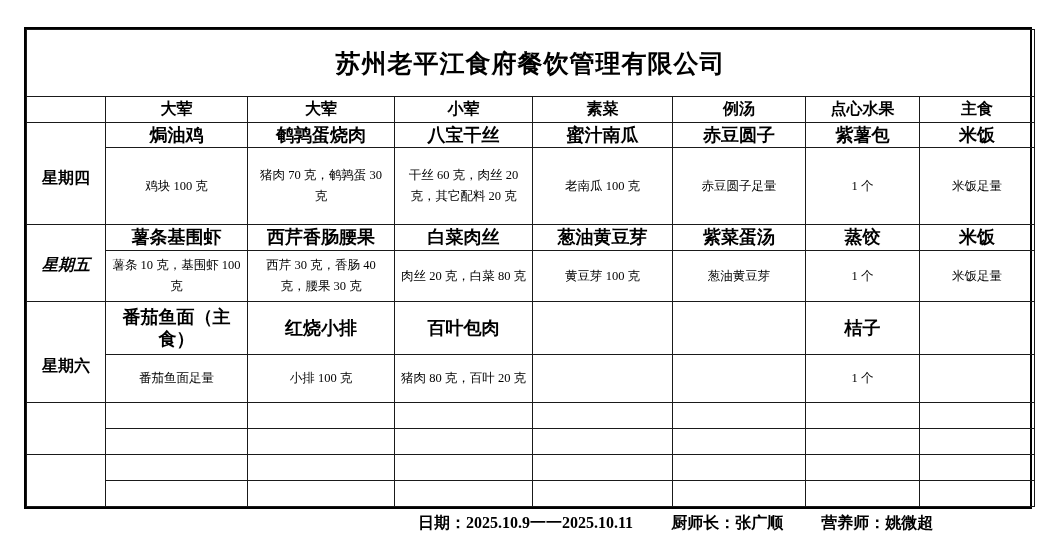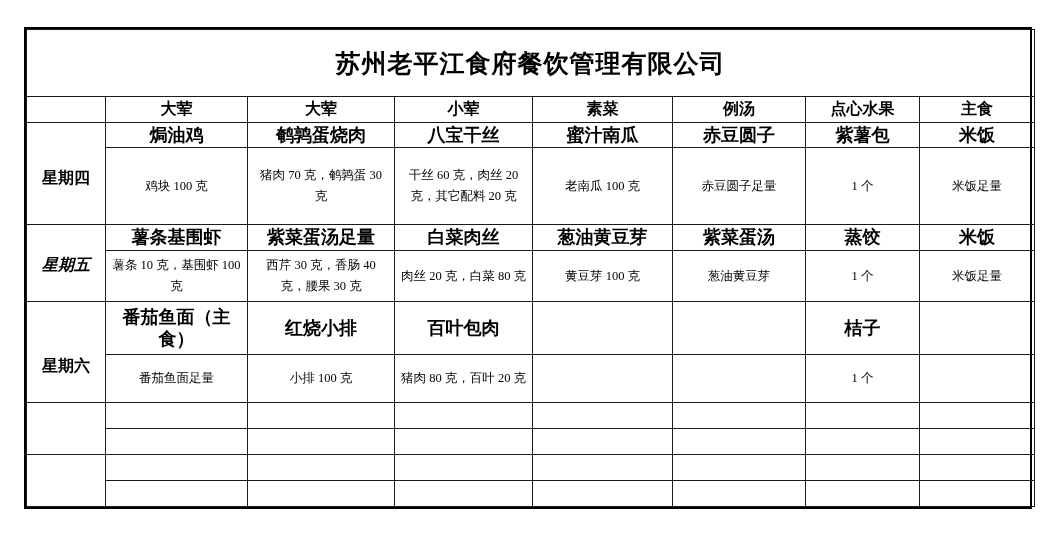--- a/index.html
+++ b/index.html
@@ -110,21 +110,21 @@
           <td class="detail">干丝 60 克，肉丝 20 克，其它配料 20 克</td>
           <td class="detail">老南瓜 100 克</td>
           <td class="detail">赤豆圆子足量</td>
           <td class="detail">1 个</td>
           <td class="detail">米饭足量</td>
         </tr>
 
         <tr class="rd1">
           <td class="day g1" rowspan="2">星期五</td>
           <td class="dish">薯条基围虾</td>
-          <td class="dish">紫菜蛋汤足量</td>
+          <td class="dish">西芹香肠腰果</td>
           <td class="dish">白菜肉丝</td>
           <td class="dish">葱油黄豆芽</td>
           <td class="dish">紫菜蛋汤</td>
           <td class="dish">蒸饺</td>
           <td class="dish">米饭</td>
         </tr>
         <tr class="rx1">
           <td class="detail">薯条 10 克，基围虾 100 克</td>
           <td class="detail">西芹 30 克，香肠 40 克，腰果 30 克</td>
           <td class="detail">肉丝 20 克，白菜 80 克</td>
@@ -190,13 +190,18 @@
           <td class="detail"></td>
           <td class="detail"></td>
           <td class="detail"></td>
           <td class="detail"></td>
           <td class="detail"></td>
         </tr>
       </tbody>
     </table>
   </div>
 
+  <div class="footer">
+    <span>日期：2025.10.9一一2025.10.11</span>
+    <span>厨师长：张广顺</span>
+    <span>营养师：姚微超</span>
+  </div>
 </div>
 
 </body></html>

